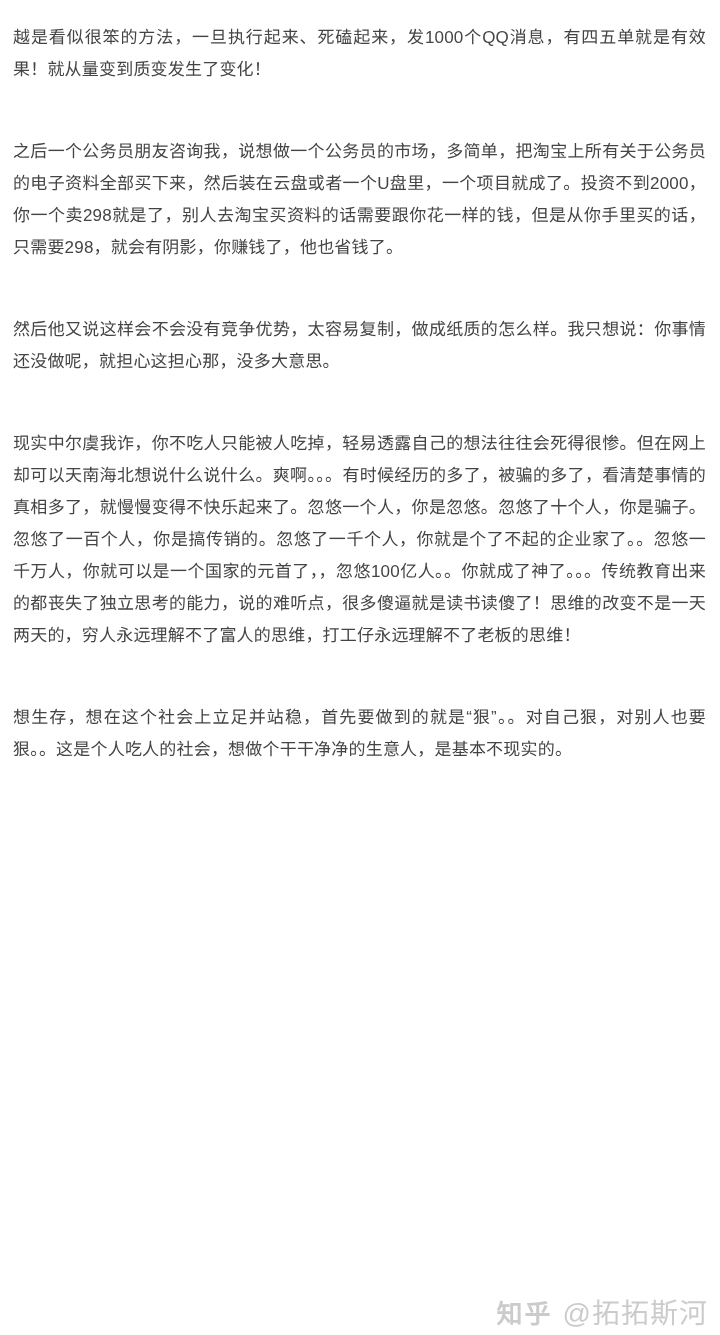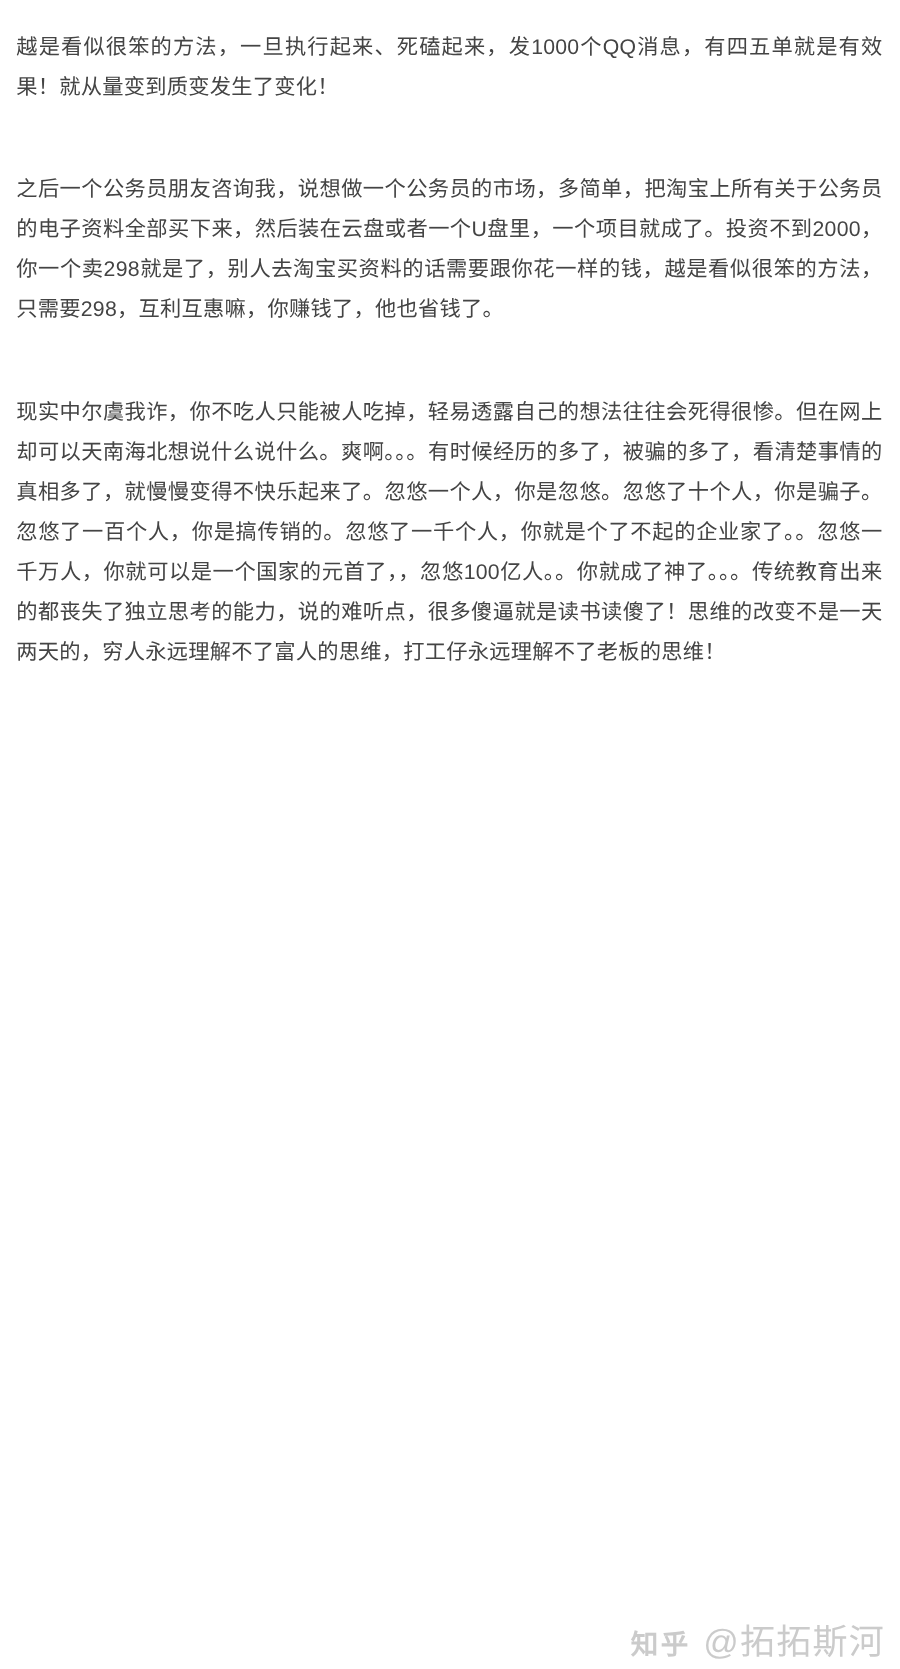--- a/index.html
+++ b/index.html
@@ -40,21 +40,21 @@
     position: absolute;
     z-index: 0;
     right: 12px;
     top: 1291px;
     white-space: nowrap;
     color: rgba(160, 160, 160, 0.55);
     user-select: none;
     pointer-events: none;
   }
   .wm-site {
-    font-size: 22px;
+    font-size: 26px;
     font-weight: 700;
     letter-spacing: 2px;
     margin-right: 10px;
   }
   .wm-user {
     font-size: 28px;
     font-weight: 400;
     letter-spacing: 1px;
   }
 </style>
@@ -62,17 +62,19 @@
 <body>
 
 <div class="page">
 
   <div class="watermark">
     <span class="wm-site">知乎</span><span class="wm-user">@拓拓斯河</span>
   </div>
 
   <div class="article">
     <p>越是看似很笨的方法，一旦执行起来、死磕起来，发1000个QQ消息，有四五单就是有效果！就从量变到质变发生了变化！</p>
-    <p>之后一个公务员朋友咨询我，说想做一个公务员的市场，多简单，把淘宝上所有关于公务员的电子资料全部买下来，然后装在云盘或者一个U盘里，一个项目就成了。投资不到2000，你一个卖298就是了，别人去淘宝买资料的话需要跟你花一样的钱，越是看似很笨的方法，只需要298，互利互惠嘛，你赚钱了，他也省钱了。</p>
+    <p>之后一个公务员朋友咨询我，说想做一个公务员的市场，多简单，把淘宝上所有关于公务员的电子资料全部买下来，然后装在云盘或者一个U盘里，一个项目就成了。投资不到2000，你一个卖298就是了，别人去淘宝买资料的话需要跟你花一样的钱，但是从你手里买的话，只需要298，就会有阴影，你赚钱了，他也省钱了。</p>
+    <p>然后他又说这样会不会没有竞争优势，太容易复制，做成纸质的怎么样。我只想说：你事情还没做呢，就担心这担心那，没多大意思。</p>
     <p>现实中尔虞我诈，你不吃人只能被人吃掉，轻易透露自己的想法往往会死得很惨。但在网上却可以天南海北想说什么说什么。爽啊。。。有时候经历的多了，被骗的多了，看清楚事情的真相多了，就慢慢变得不快乐起来了。忽悠一个人，你是忽悠。忽悠了十个人，你是骗子。忽悠了一百个人，你是搞传销的。忽悠了一千个人，你就是个了不起的企业家了。。忽悠一千万人，你就可以是一个国家的元首了，，忽悠100亿人。。你就成了神了。。。传统教育出来的都丧失了独立思考的能力，说的难听点，很多傻逼就是读书读傻了！思维的改变不是一天两天的，穷人永远理解不了富人的思维，打工仔永远理解不了老板的思维！</p>
+    <p>想生存，想在这个社会上立足并站稳，首先要做到的就是“狠”。。对自己狠，对别人也要狠。。这是个人吃人的社会，想做个干干净净的生意人，是基本不现实的。</p>
   </div>
 
 </div>
 
 </body></html>

